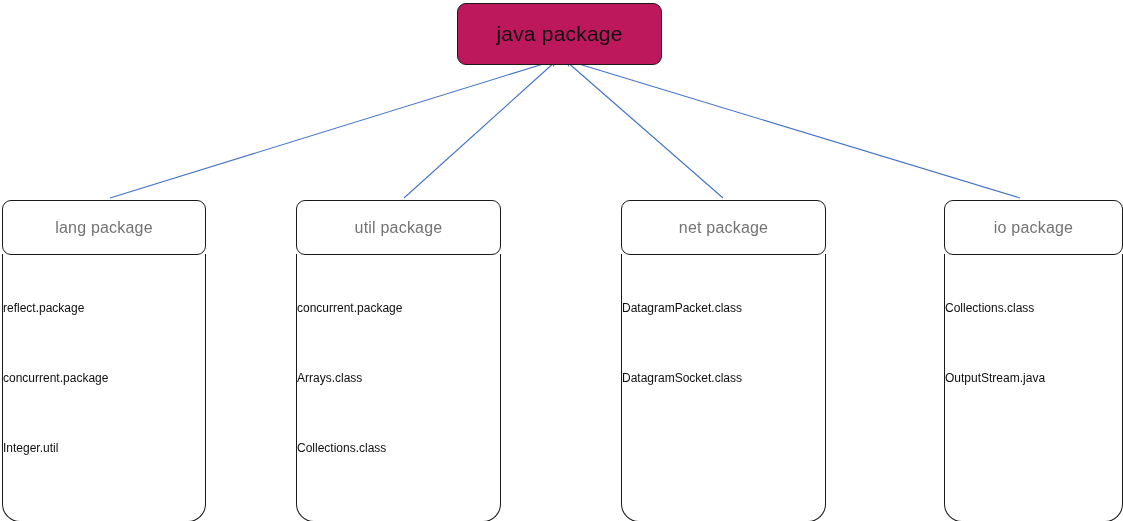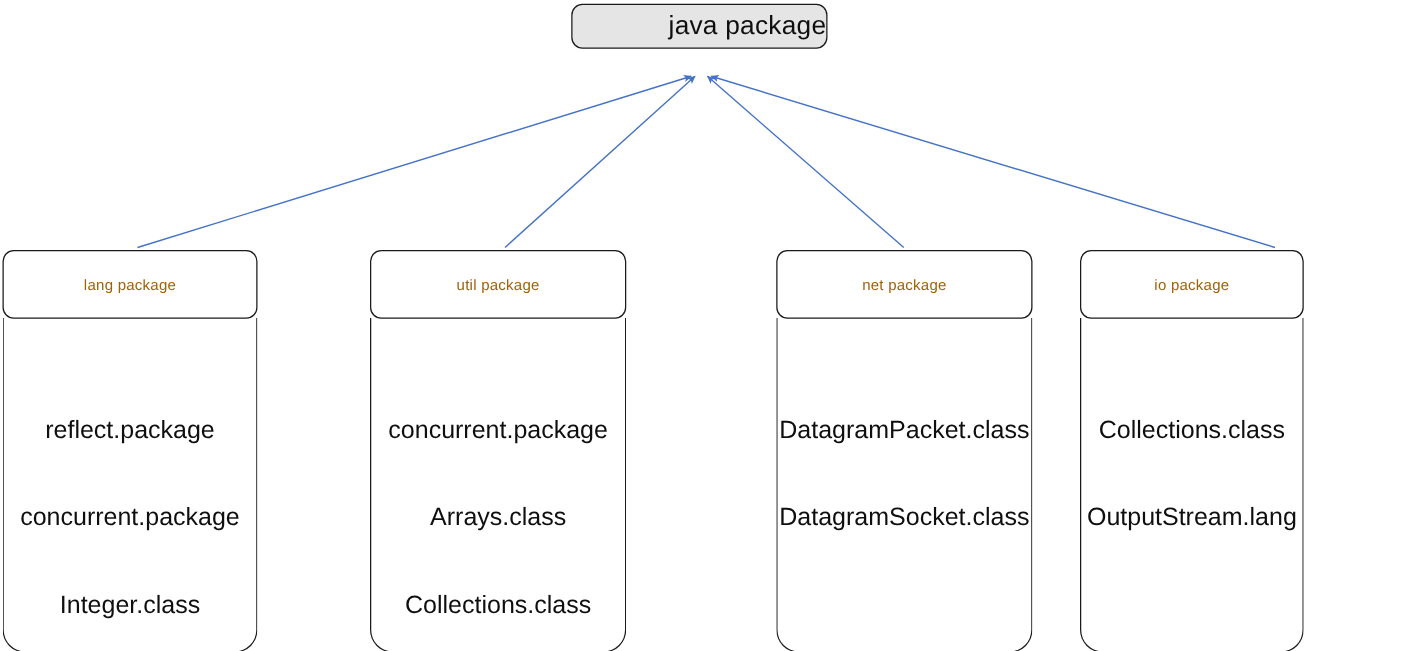--- a/index.html
+++ b/index.html
@@ -25,27 +25,27 @@
     height: 521px;
     pointer-events: none;
   }
 
   
   .root-node {
     position: absolute;
     left: 457px;
     top: 3px;
     width: 205px;
-    height: 36px;
+    height: 62px;
     border: 1.4px solid #1a1a1a;
     border-radius: 9px;
-    background: #e5e5e5;
+    background: #be185d;
     display: flex;
     align-items: center;
-    justify-content: flex-end;
+    justify-content: center;
     box-sizing: border-box;
     z-index: 3;
   }
   .root-label {
     font-size: 21px;
     color: #0f0f0f;
     letter-spacing: 0.2px;
     white-space: nowrap;
   }
 
@@ -61,56 +61,55 @@
     border: 1.4px solid #1a1a1a;
     border-radius: 9px;
     background: #ffffff;
     box-sizing: border-box;
     display: flex;
     align-items: center;
     justify-content: center;
     z-index: 2;
   }
   .pkg-header-label {
-    font-size: 12px;
-    color: #a16207;
+    font-size: 16px;
+    color: #737373;
     letter-spacing: 0.2px;
     white-space: nowrap;
   }
   .pkg-body {
     position: relative;
     margin-top: -1.4px;
     height: 268px;
     border: 1.4px solid #1a1a1a;
     border-top: none;
     border-bottom-left-radius: 18px;
     border-bottom-right-radius: 18px;
     background: #ffffff;
     box-sizing: border-box;
     z-index: 1;
   }
   .pkg-item {
     position: absolute;
     left: 0;
     width: 100%;
-    text-align: center;
-    font-size: 20px;
+    text-align: left;
+    font-size: 12px;
     color: #0f0f0f;
     white-space: nowrap;
-    margin-top: 32px;
   }
   .pkg-item.row-0 { top: 47px; }
   .pkg-item.row-1 { top: 117px; }
   .pkg-item.row-2 { top: 187px; }
 
   
   .grp-lang { left: 2px;   width: 204px; }
   .grp-util { left: 296px; width: 205px; }
   .grp-net  { left: 621px; width: 205px; }
-  .grp-io   { left: 864px; width: 179px; }
+  .grp-io   { left: 944px; width: 179px; }
 </style>
 </head>
 <body>
 
 <div id="canvas">
 
   <svg id="connectors" viewBox="0 0 1123 521" xmlns="http://www.w3.org/2000/svg">
     <defs>
       <marker id="arrowhead" markerWidth="7" markerHeight="7" refX="6" refY="3.2" orient="auto" markerUnits="userSpaceOnUse">
         <path d="M0,0.3 L6.6,3.2 L0,6.1 L1.6,3.2 Z" fill="#4472C4"></path>
@@ -130,21 +129,21 @@
     <span class="root-label">java package</span>
   </div>
 
   <div class="pkg-group grp-lang">
     <div class="pkg-header">
       <span class="pkg-header-label">lang package</span>
     </div>
     <div class="pkg-body">
       <div class="pkg-item row-0">reflect.package</div>
       <div class="pkg-item row-1">concurrent.package</div>
-      <div class="pkg-item row-2">Integer.class</div>
+      <div class="pkg-item row-2">Integer.util</div>
     </div>
   </div>
 
   <div class="pkg-group grp-util">
     <div class="pkg-header">
       <span class="pkg-header-label">util package</span>
     </div>
     <div class="pkg-body">
       <div class="pkg-item row-0">concurrent.package</div>
       <div class="pkg-item row-1">Arrays.class</div>
@@ -161,17 +160,17 @@
       <div class="pkg-item row-1">DatagramSocket.class</div>
     </div>
   </div>
 
   <div class="pkg-group grp-io">
     <div class="pkg-header">
       <span class="pkg-header-label">io package</span>
     </div>
     <div class="pkg-body">
       <div class="pkg-item row-0">Collections.class</div>
-      <div class="pkg-item row-1">OutputStream.lang</div>
+      <div class="pkg-item row-1">OutputStream.java</div>
     </div>
   </div>
 
 </div>
 
 </body></html>

